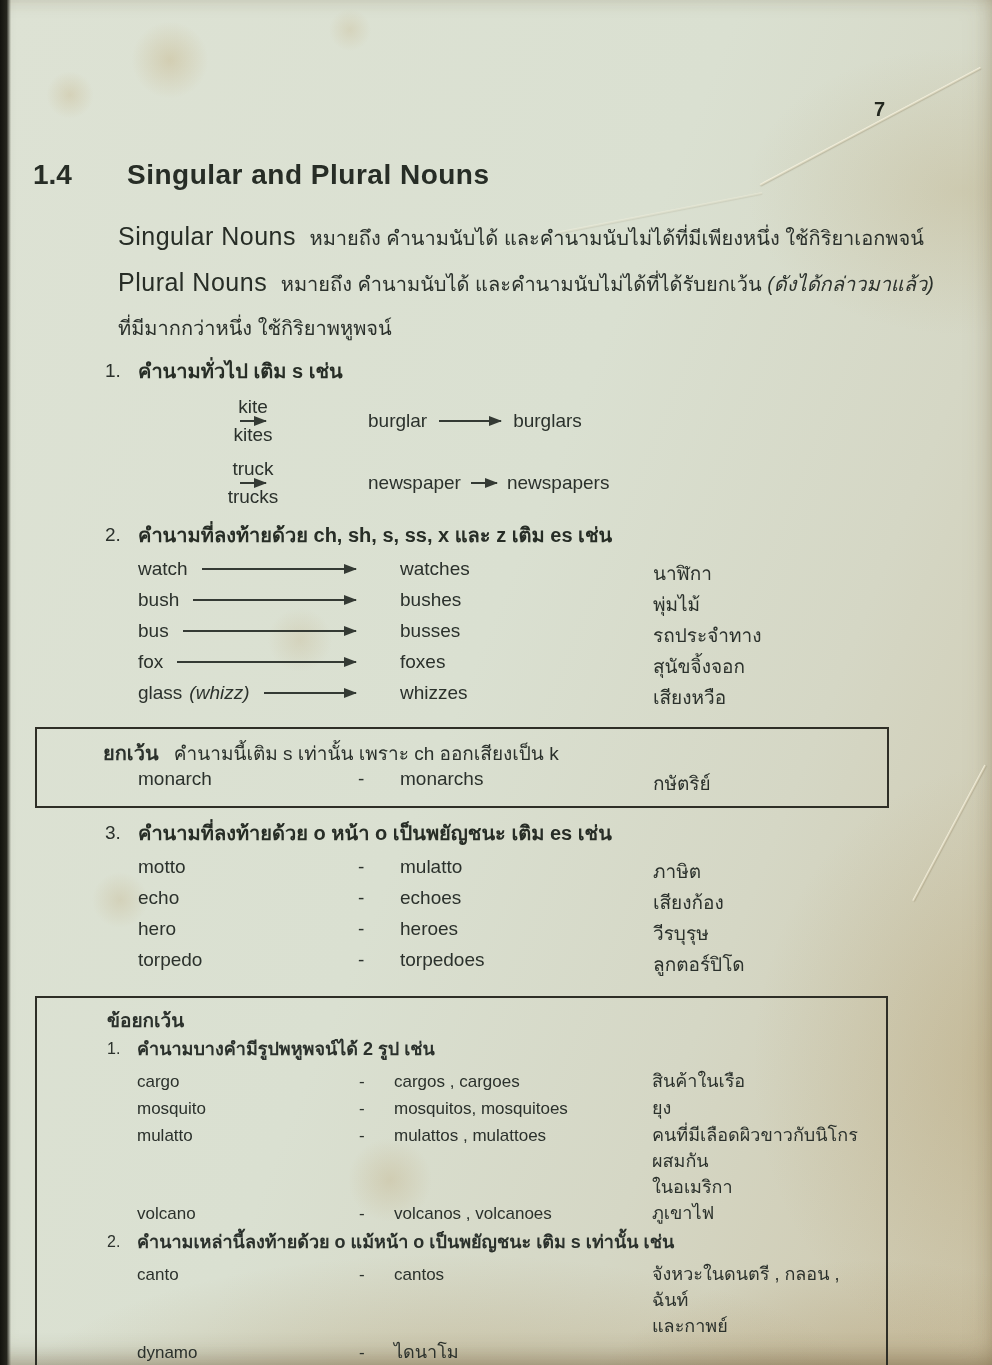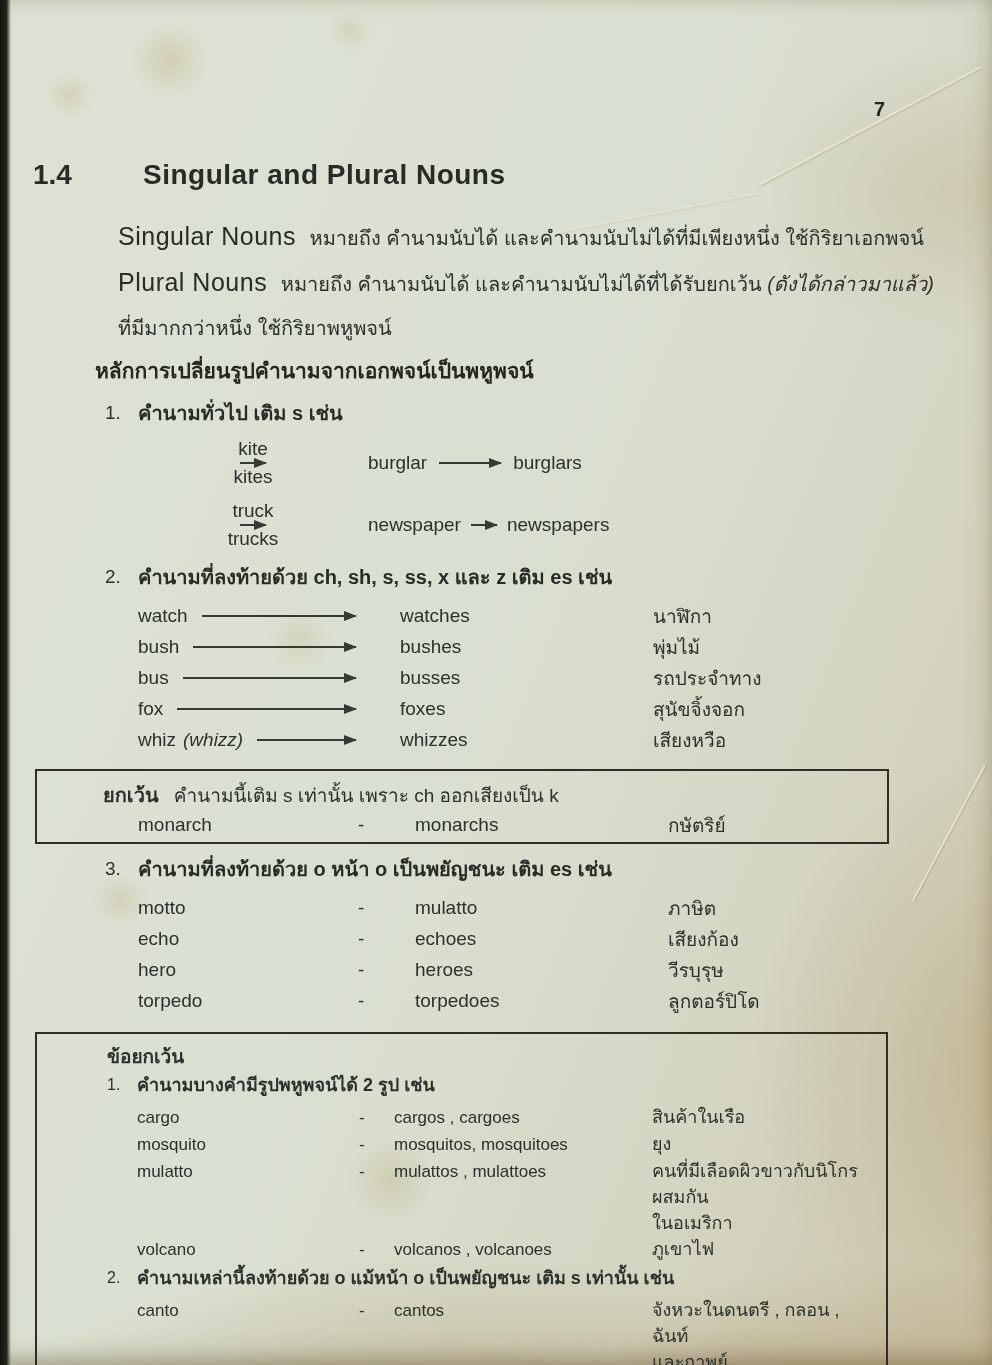--- a/index.html
+++ b/index.html
@@ -29,21 +29,21 @@
     box-shadow:0 1px 1px rgba(118,104,72,.28);}
   .crease1{left:760px;top:184px;width:250px;transform:rotate(-28deg);}
   .crease2{left:913px;top:900px;width:154px;transform:rotate(-62deg);}
   .crease3{left:556px;top:232px;width:210px;transform:rotate(-11deg);opacity:.45;}
   .page-number{position:absolute;left:874px;top:98px;font-size:20px;font-weight:bold;color:#23271f;}
 
   .content{position:absolute;left:0;top:0;width:100%;}
   .thai{font-family:"Liberation Sans","DejaVu Sans",sans-serif;}
   .it{font-style:italic;}
 
-  .h1row{margin:142px 0 0 33px;display:flex;align-items:baseline;gap:16px;}
+  .h1row{margin:142px 0 0 33px;display:flex;align-items:baseline;}
   .h1num{font-size:28px;font-weight:bold;width:77px;color:#272d26;}
   .h1title{font-size:28px;font-weight:bold;letter-spacing:.5px;color:#272d26;margin:17px;}
 
   .intro{margin:10px 0 0 110px;}
   .iline{margin:8px;line-height:36px;font-size:20px;}
   .term{font-size:25px;letter-spacing:.5px;margin-right:8px;color:#272d26;}
 
   .rule-heading{margin:8px 0 0 95px;font-size:21px;font-weight:bold;line-height:34px;color:#23271f;}
 
   .sec-title{margin:10px 0 0 105px;display:flex;font-size:20px;line-height:30px;}
@@ -54,33 +54,33 @@
   .pair{display:flex;align-items:center;width:230px;flex-direction:column;}
   .pair2{display:flex;align-items:center;}
 
   .arrow{position:relative;background:#343a34;height:2px;}
   .arrow::after{content:"";position:absolute;right:-1px;top:50%;transform:translateY(-50%);
     width:0;height:0;border-left:13px solid #343a34;border-top:5px solid transparent;border-bottom:5px solid transparent;}
   .arrow-s{width:26px;margin:0 10px;}
   .arrow-m{width:62px;margin:0 12px;}
   .arrow-l{flex:1;margin:0 44px 0 14px;align-self:center;}
 
-  .nrow{margin-left:138px;display:flex;align-items:center;height:31px;font-size:19px;}
+  .nrow{margin-left:138px;display:flex;align-items:flex-start;height:31px;font-size:19px;}
   .rows-block{margin-top:8px;}
   .c1{display:flex;width:262px;}
   .note{margin-left:7px;font-style:italic;}
   .c2{width:253px;}
   .c3{flex:1;font-size:19px;}
 
   .tc1{width:220px;}
   .tdash{width:42px;}
-  .tc2{width:253px;margin-left:15px;}
+  .tc2{width:253px;}
   .tc3{flex:1;}
 
-  .xbox{margin:14px 0 0 35px;width:854px;border:2px solid #2e2e26;padding:10px 0 2px 66px;box-sizing:border-box;}
+  .xbox{margin:14px 0 0 35px;width:854px;border:2px solid #2e2e26;padding:10px 0 8px 66px;box-sizing:border-box;}
   .xbox-head{font-size:19px;line-height:28px;}
   .xbox-head .lbl{font-weight:bold;font-size:20px;margin-right:10px;}
   .xrow{margin-left:35px;height:30px;}
 
   .bigbox{margin:16px 0 0 35px;width:853px;border:2px solid #2e2e26;padding:10px 10px 14px 70px;box-sizing:border-box;}
   .bb-title{font-size:19px;font-weight:bold;line-height:26px;}
   .bb-sec{display:flex;font-size:18px;line-height:26px;margin-top:2px;}
   .bb-num{width:30px;font-size:16px;}
   .bb-sectext{font-weight:bold;}
   .brow{margin-left:30px;display:flex;align-items:baseline;font-size:17px;line-height:26px;margin-top:0;}
@@ -114,21 +114,20 @@
         <span class="thai">หมายถึง คำนามนับได้ และคำนามนับไม่ได้ที่มีเพียงหนึ่ง ใช้กิริยาเอกพจน์</span>
       </p>
       <p class="iline">
         <span class="term">Plural Nouns</span>
         <span class="thai">หมายถึง คำนามนับได้ และคำนามนับไม่ได้ที่ได้รับยกเว้น</span>
         <span class="thai it">(ดังได้กล่าวมาแล้ว)</span>
       </p>
       <p class="iline thai">ที่มีมากกว่าหนึ่ง ใช้กิริยาพหูพจน์</p>
     </div>
 
-    <div class="rule-heading thai">หลักการเปลี่ยนรูปคำนามจากเอกพจน์เป็นพหูพจน์</div>
 
     <div class="sec-title">
       <span class="sec-num">1.</span>
       <span class="sec-text thai">คำนามทั่วไป เติม s เช่น</span>
     </div>
     <div class="pair-row">
       <div class="pair">
         <span>kite</span>
         <span class="arrow arrow-s"></span>
         <span>kites</span>
@@ -184,21 +183,21 @@
       <div class="nrow">
         <div class="c1">
             <span>fox</span>
             <span class="arrow arrow-l"></span>
           </div>
         <div class="c2">foxes</div>
         <div class="c3 thai">สุนัขจิ้งจอก</div>
       </div>
       <div class="nrow">
         <div class="c1">
-            <span>whiz</span>
+            <span>glass</span>
             <span class="note">(whizz)</span>
             <span class="arrow arrow-l"></span>
           </div>
         <div class="c2">whizzes</div>
         <div class="c3 thai">เสียงหวือ</div>
       </div>
     </div>
 
     <div class="xbox">
       <div class="xbox-head">

